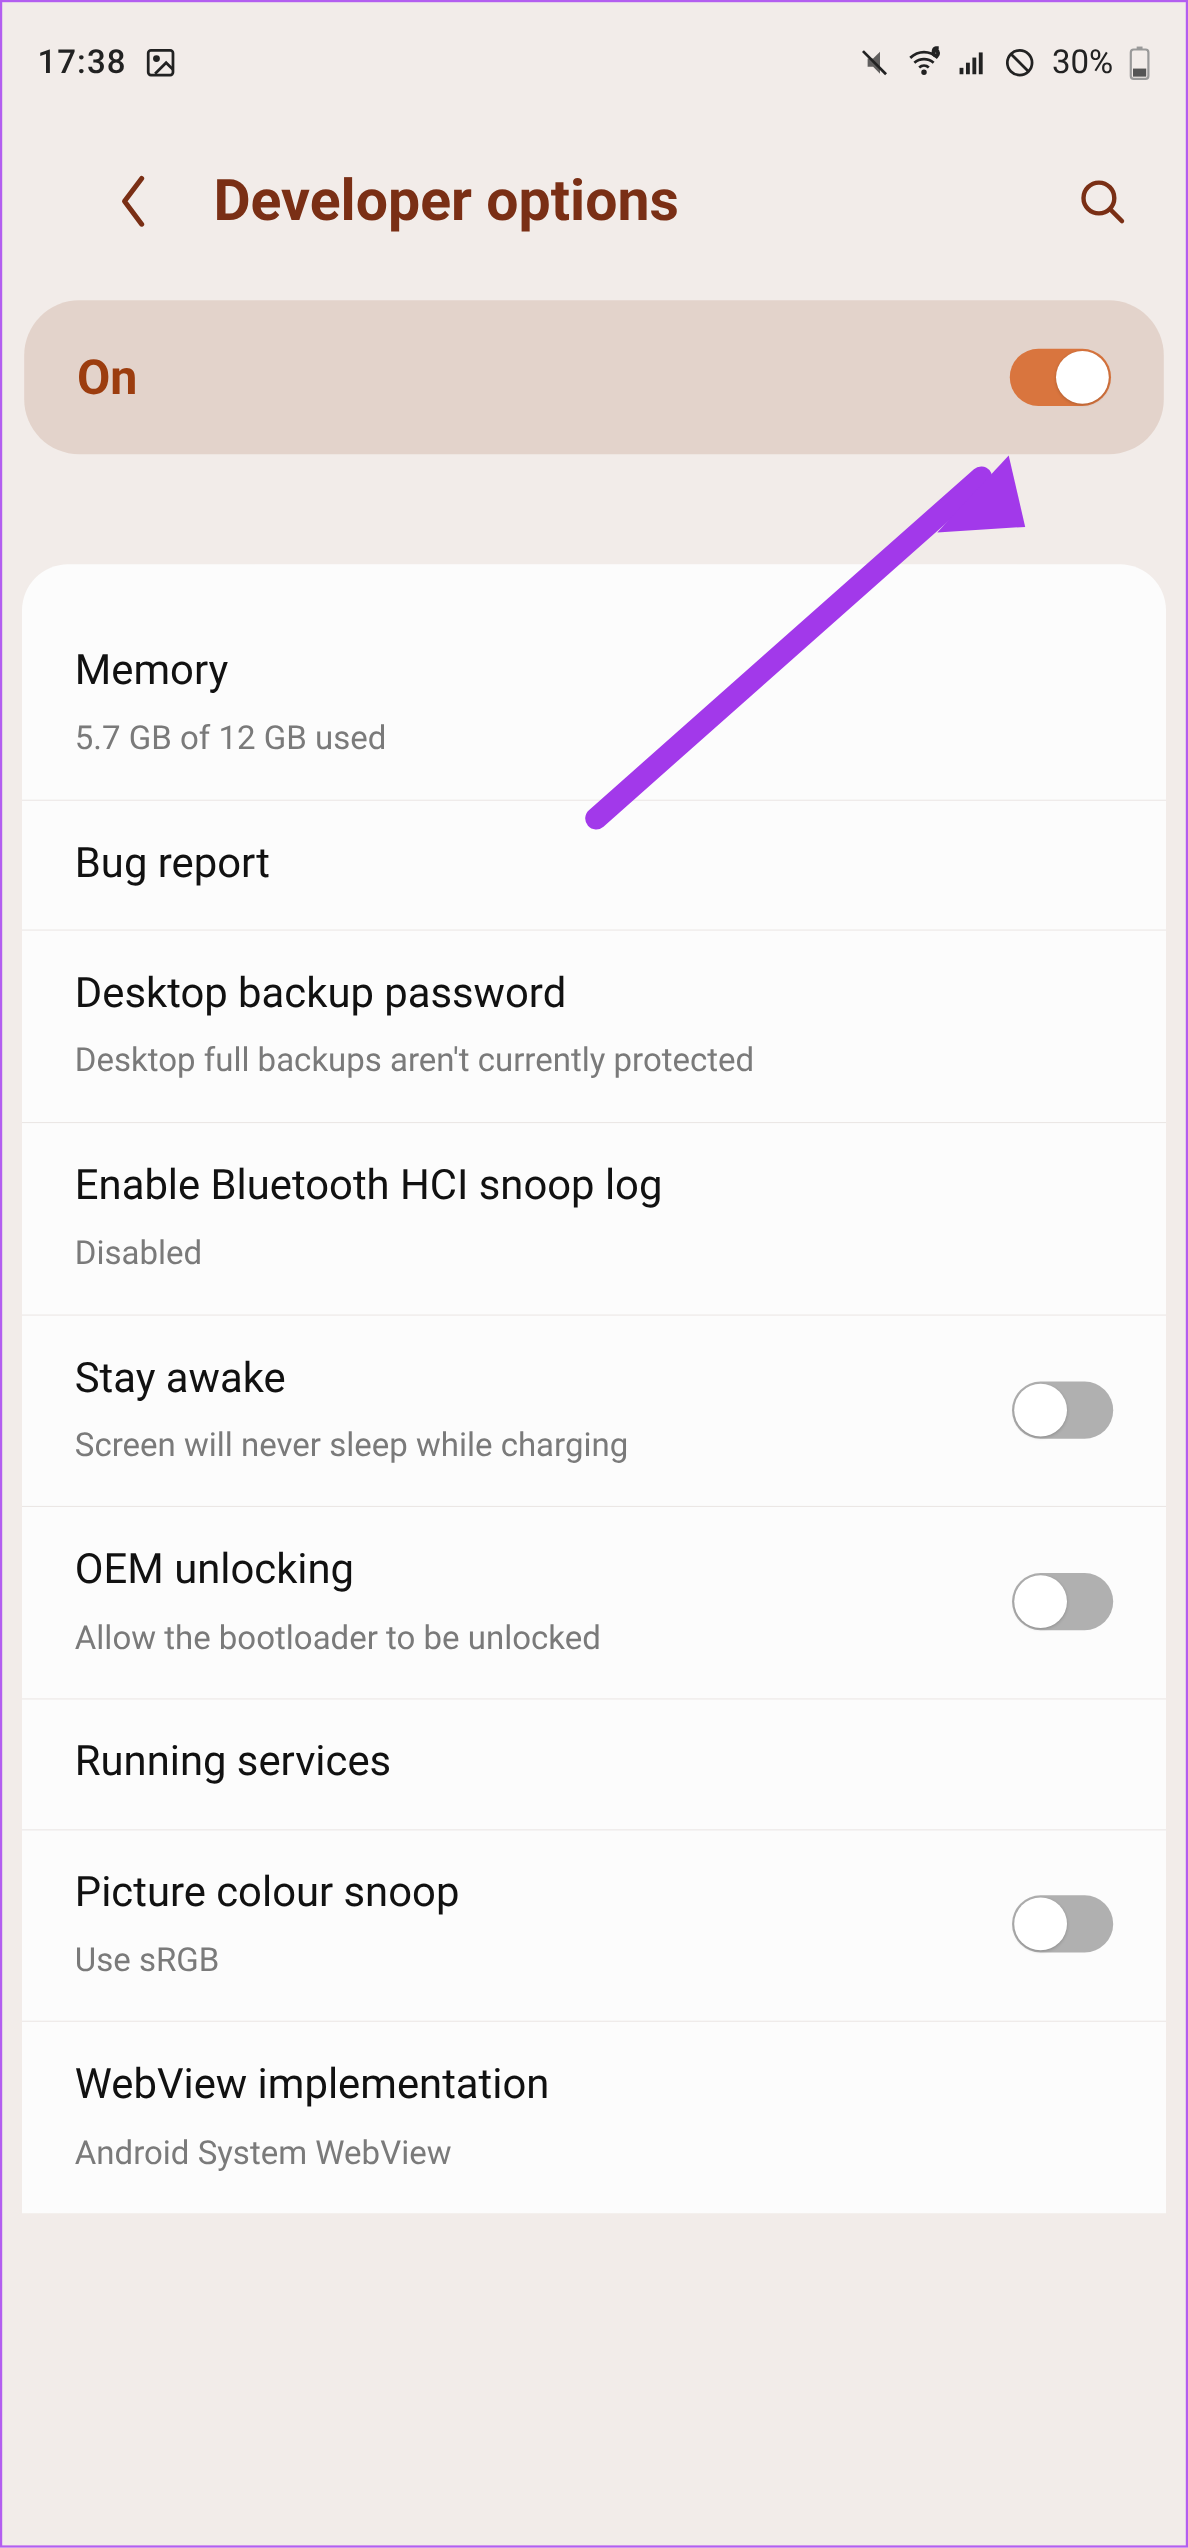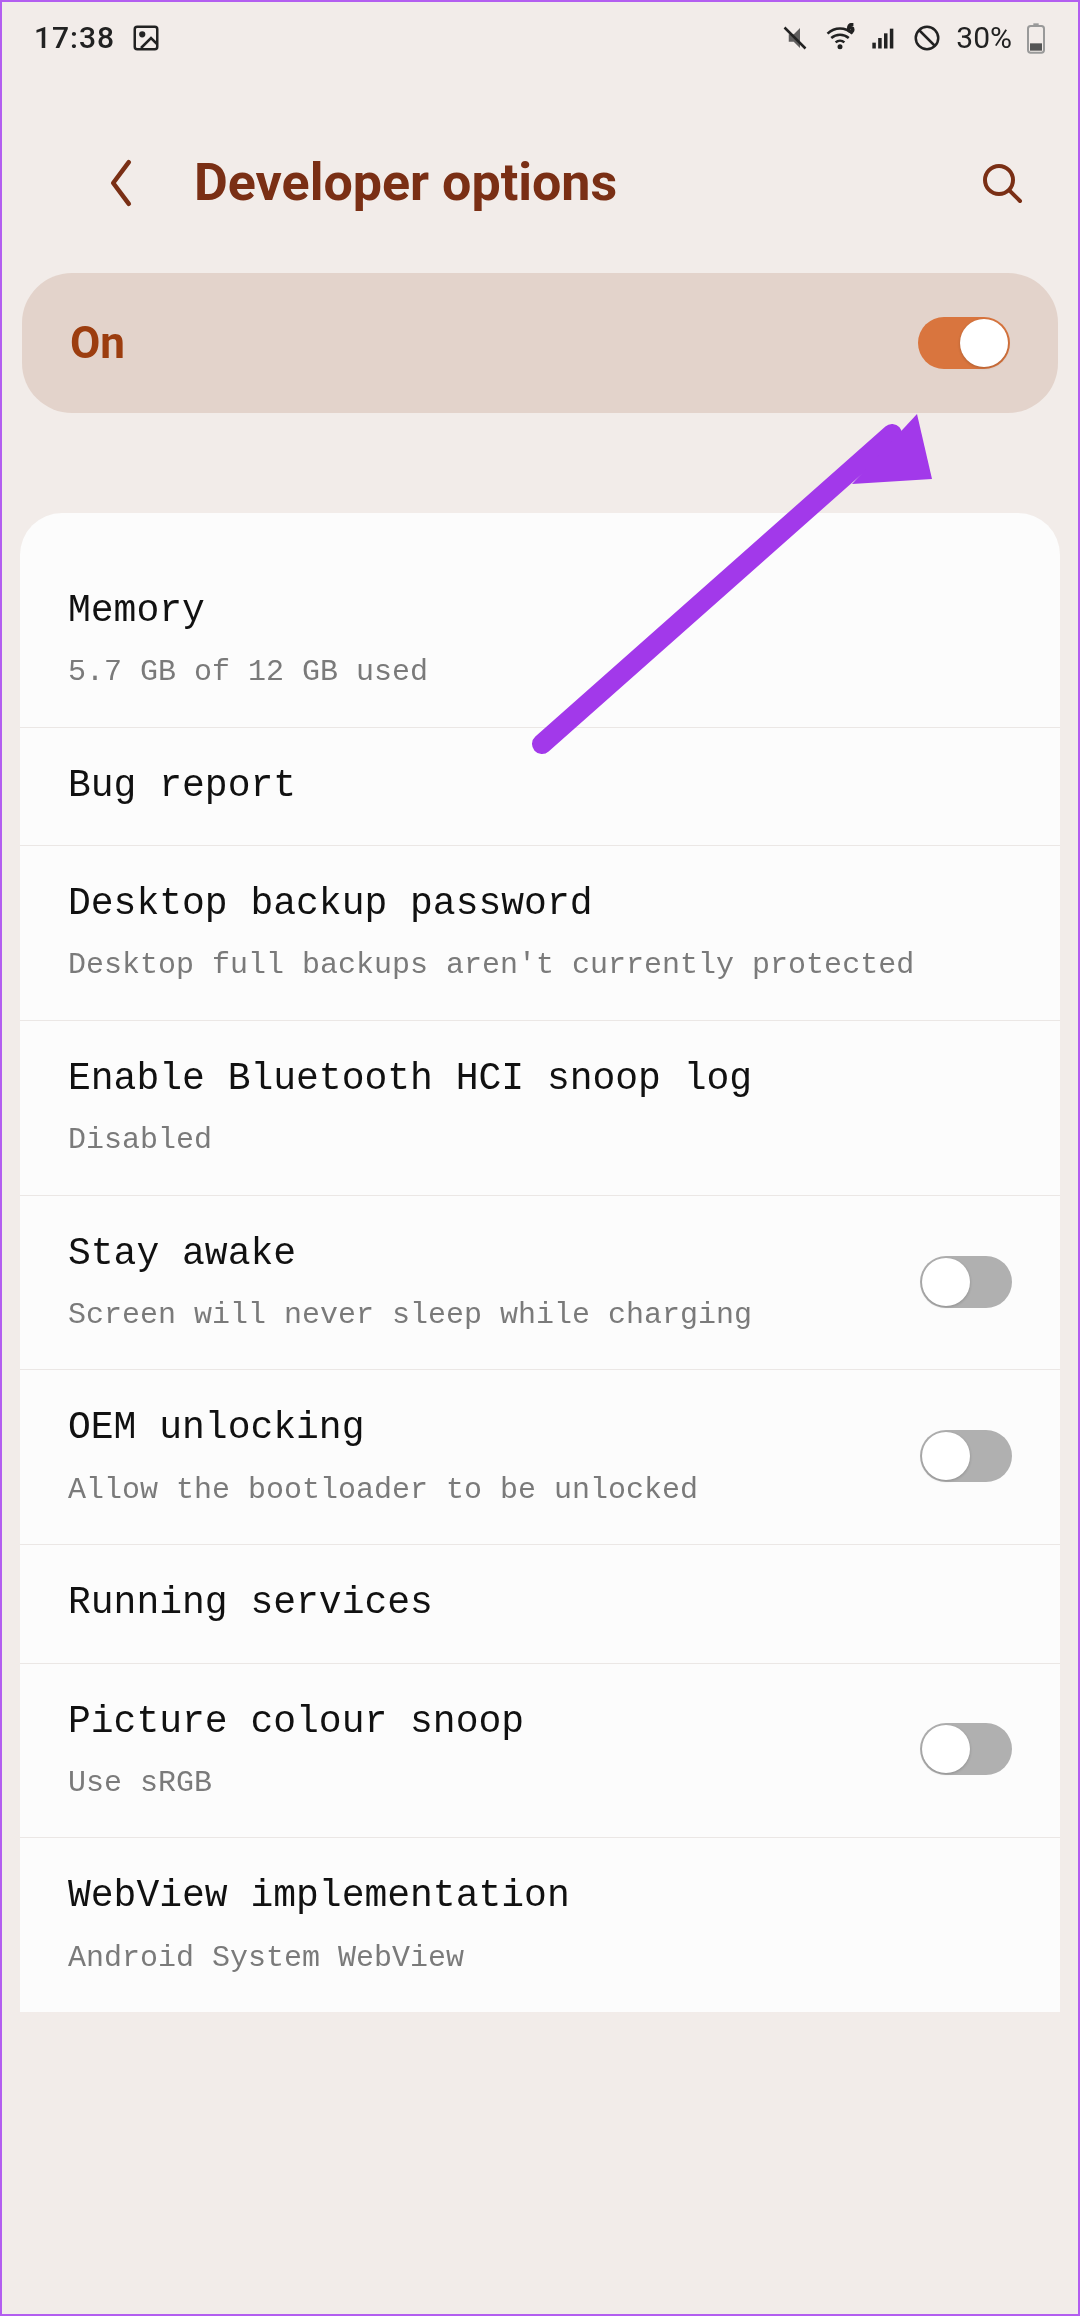--- a/index.html
+++ b/index.html
@@ -8,21 +8,21 @@
       height: 2316px;
       background: #f2ece9;
       font-family: -apple-system, Roboto, "Segoe UI", sans-serif;
       position: relative;
       overflow: hidden;
       border: 2px solid #b35ef0;
     }
     .status-bar {
       display: flex;
       justify-content: space-between;
-      align-items: flex-start;
+      align-items: flex-end;
       padding: 18px 32px 8px 32px;
       height: 80px;
       color: #222;
       gap: 36px;
     }
     .status-left { display: flex; align-items: center; gap: 16px; }
     .status-time { font-size: 30px; font-weight: 500; letter-spacing: 1px; }
     .status-right { display: flex; align-items: center; gap: 14px; font-size: 28px; }
     .status-pct { font-size: 30px; font-weight: 400; }
     .header {
@@ -72,21 +72,21 @@
       border-radius: 42px 42px 0 0;
       padding: 40px 0 0 0;
     }
     .item {
       padding: 32px 48px 34px 48px;
       border-bottom: 1px solid #ebe7e5;
       display: flex;
       align-items: center;
       justify-content: space-between;
     }
-    .item-main { flex: 1; min-width: 0; font-family: Liberation Mono, monospace; }
+    .item-main { flex: 1; min-width: 0; }
     .item-title { font-size: 38px; color: #111; font-weight: 400; line-height: 1.35; }
     .item-sub { font-size: 30px; color: #7a7a7a; margin-top: 16px; line-height: 1.35; }
     .arrow-annotation {
       position: absolute;
       left: 520px; top: 402px;
       pointer-events: none;
     }
     svg { display: block; }
   </style>
 </head>

